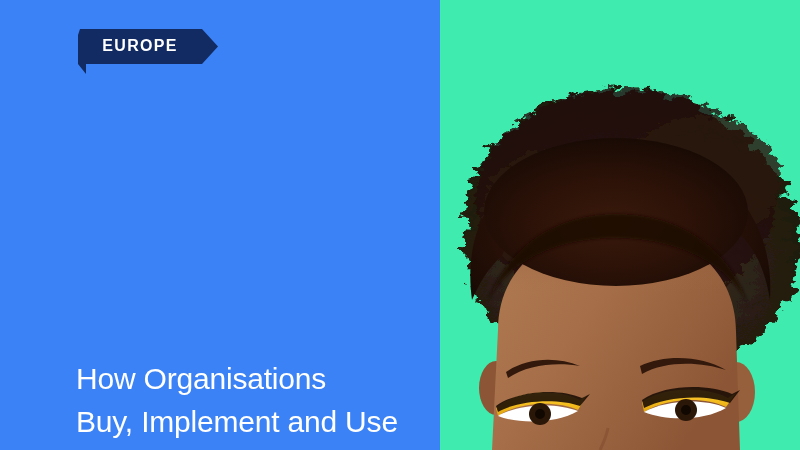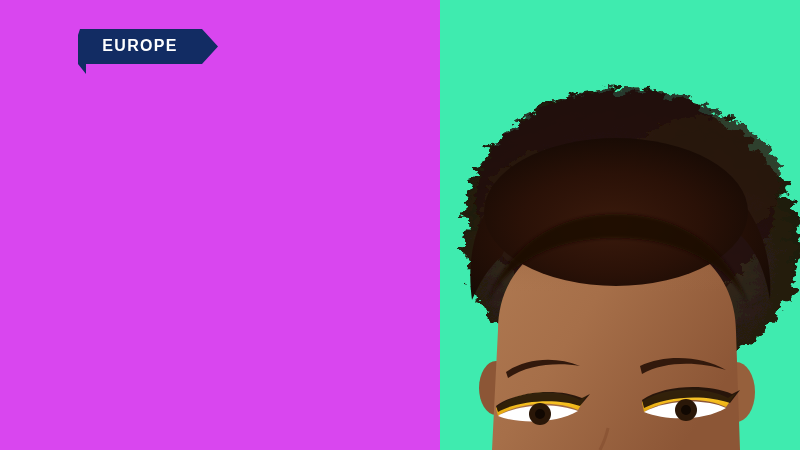--- a/index.html
+++ b/index.html
@@ -15,21 +15,21 @@
     font-family: "Liberation Sans", sans-serif;
     background: #3FEBAF;
     position: relative;
   }
 
   .cover {
     position: absolute;
     inset: 0;
     width: 800px;
     height: 450px;
-    background: #d946ef;
+    background: #3b82f6;
     overflow: hidden;
   }
 
   
   .photo-layer {
     position: absolute;
     right: 0;
     top: 0;
     width: 360px;
     height: 450px;
@@ -232,14 +232,18 @@
                L 126 37
                L 10 37
                L 10 47
                L 2 37
                L 2 8 Z" fill="#122C63"></path>
     </svg>
     <span class="badge-label">EUROPE</span>
   </div>
 
 
+  <p class="subtitle">
+    <span class="sub-line">How Organisations</span>
+    <span class="sub-line">Buy, Implement and Use</span>
+  </p>
 
 </div>
 
 </body></html>

